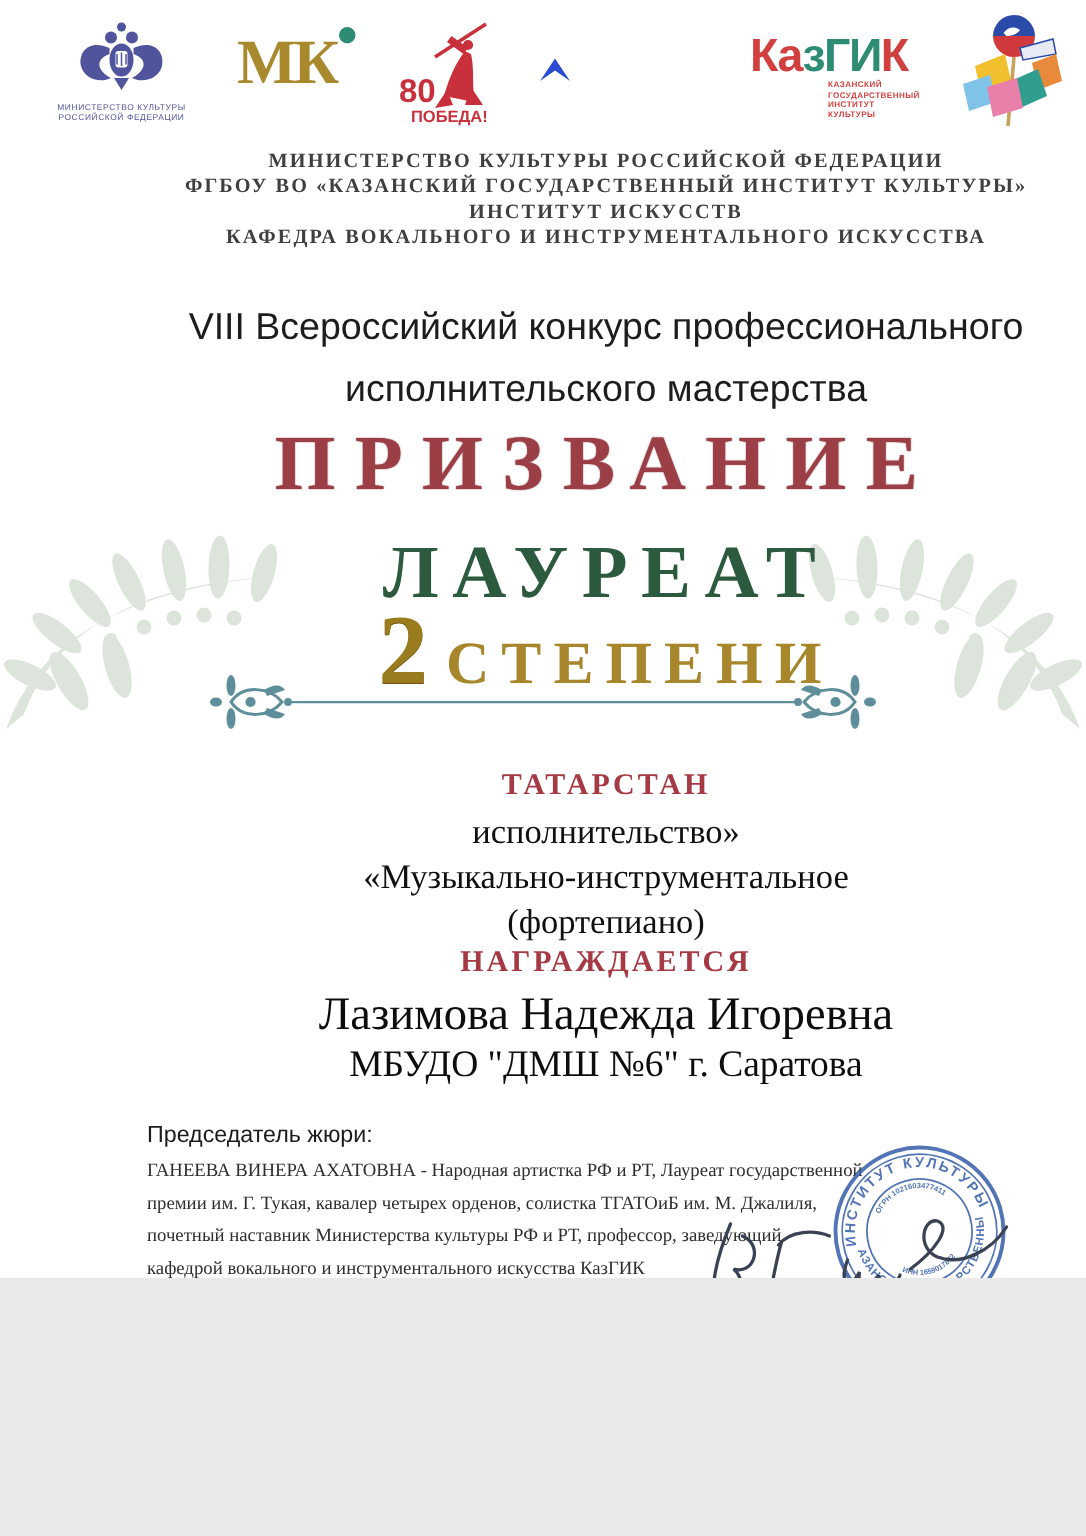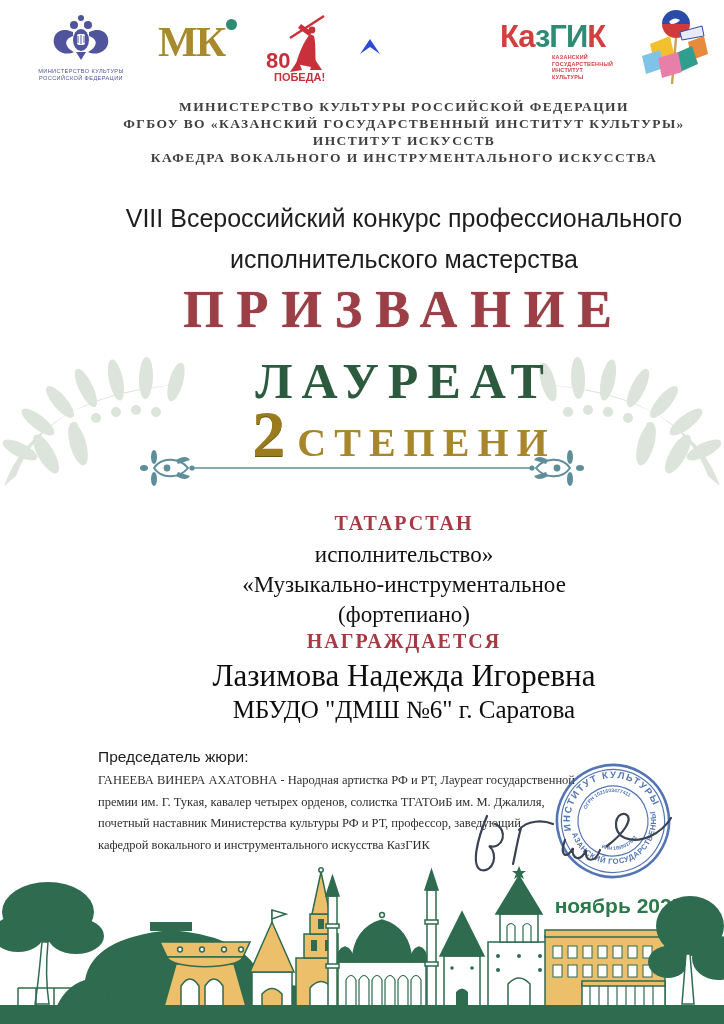--- a/index.html
+++ b/index.html
@@ -1,16 +1,16 @@
 <!DOCTYPE html>
 <html><head>
 <meta charset="utf-8">
 <style>
   html,body{margin:0;padding:0;background:#e9e9e9;}
-  #page{position:relative;width:724px;height:1024px;background:#ffffff;overflow:hidden;
+  #page{position:relative;width:724px;height:852px;background:#ffffff;overflow:hidden;
         font-family:"Liberation Serif",serif;}
   .abs{position:absolute;}
   .ctr{left:0;width:724px;text-align:center;padding-left:42px;}
   
   .hdr-line{font-size:13.5px;letter-spacing:1.4px;color:#3f3f3f;line-height:17px;font-weight:600;}
   
   .title-line{font-family:"Liberation Sans",sans-serif;font-size:25px;color:#1d1d1d;line-height:41px;font-weight:400;}
   
   .prizvanie{font-size:52px;font-weight:700;letter-spacing:13px;color:#9c3e45;text-shadow:0 0 1px #7c2d33;text-align:center;}
   .laureat{font-size:50px;font-weight:700;letter-spacing:9px;color:#2c5a3e;}

